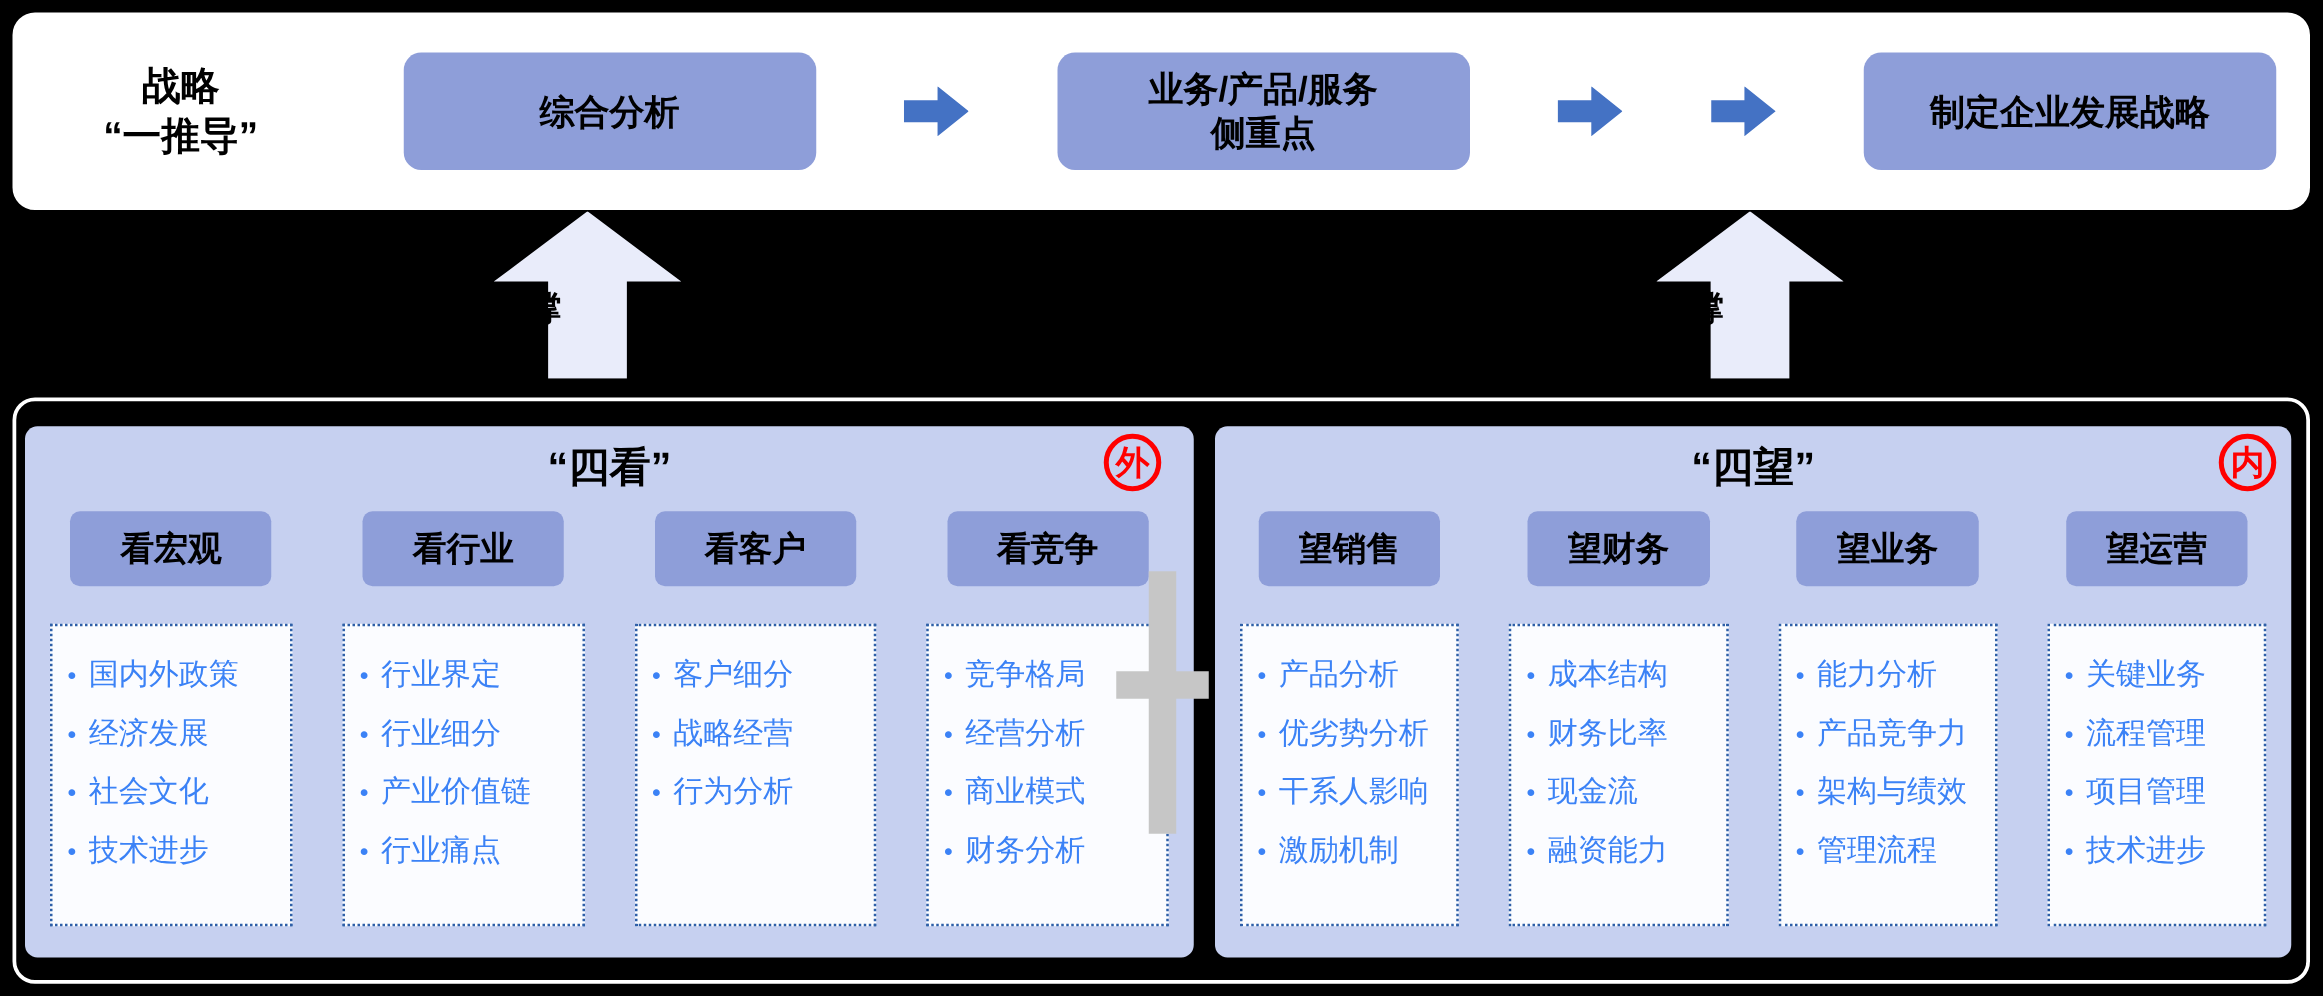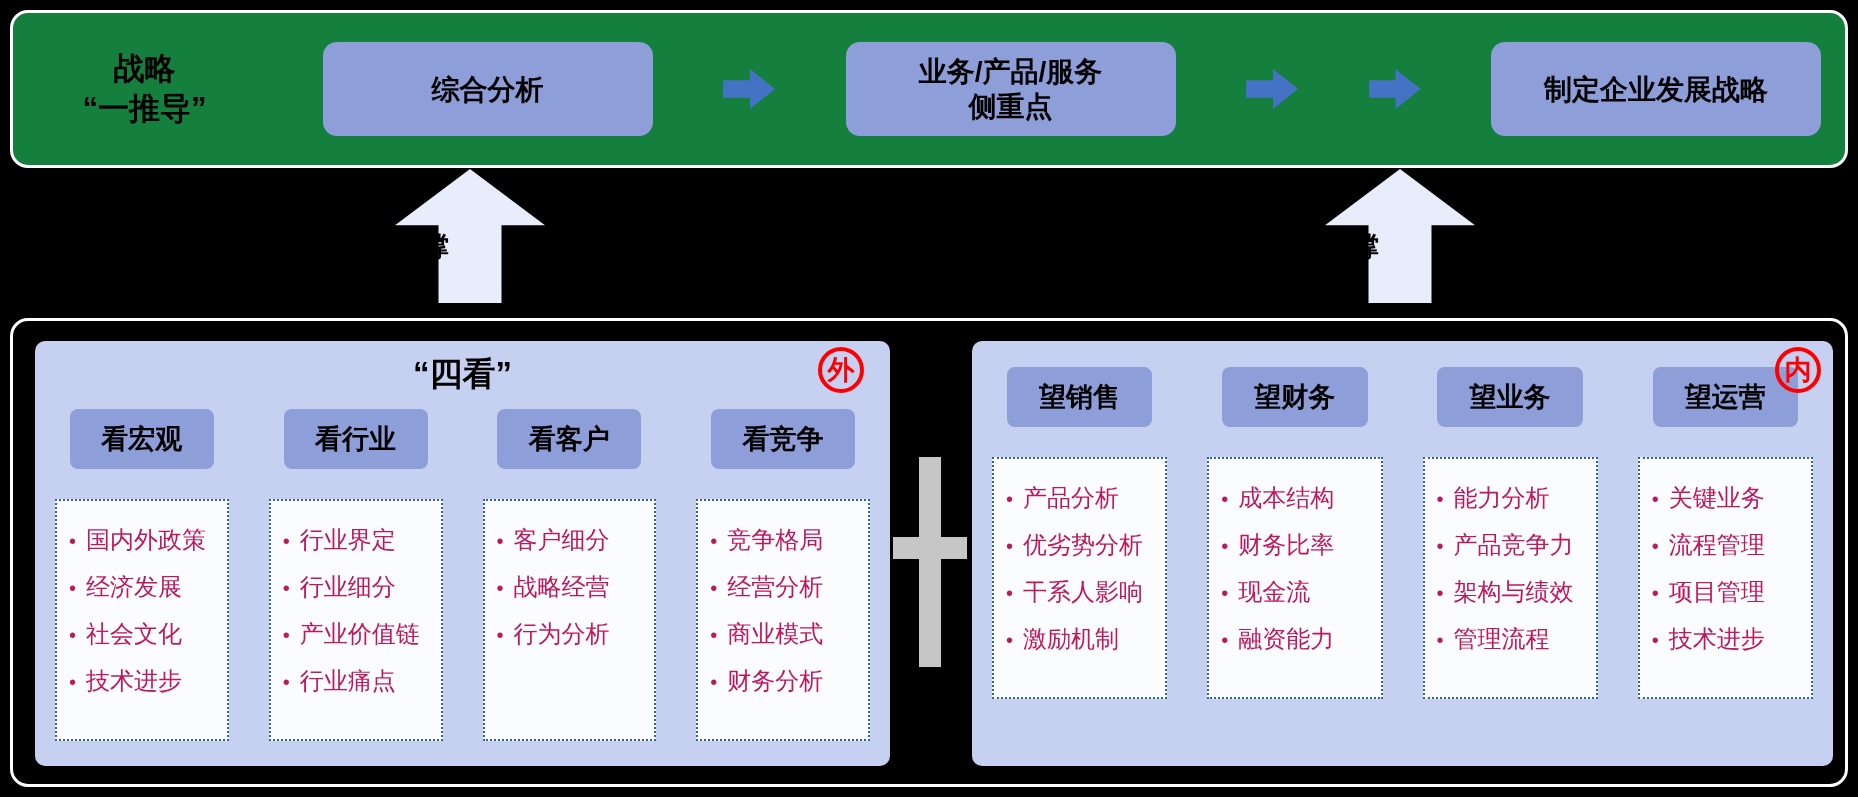--- a/index.html
+++ b/index.html
@@ -12,21 +12,21 @@
     font-family: "Liberation Sans", "DejaVu Sans", sans-serif;
     color: #000;
   }
 
   
   .top-band {
     position: absolute;
     left: 10px; top: 10px;
     width: 1838px; height: 158px;
     box-sizing: border-box;
-    background: #15803d;
+    background: #ffffff;
     border: 3px solid #ffffff;
     border-radius: 18px;
     display: flex;
     align-items: center;
     justify-content: space-between;
     padding: 0 24px;
   }
   .flow-title {
     flex: 0 0 215px;
     text-align: center;
@@ -89,21 +89,21 @@
   }
   .panel {
     position: absolute;
     top: 20px;
     height: 425px;
     box-sizing: border-box;
     background: #c6d0f0;
     border-radius: 10px;
     padding: 12px 20px 0;
   }
-  .panel.left  { left: 22px;  width: 855px; }
+  .panel.left  { left: 7px;  width: 935px; }
   .panel.right { left: 959px; width: 861px; }
 
   .panel-title {
     text-align: center;
     font-size: 33px;
     font-weight: bold;
     line-height: 42px;
   }
   .badge {
     position: absolute;
@@ -150,21 +150,21 @@
     height: 242px;
     box-sizing: border-box;
     background: #fbfcff;
     border: 2px dotted #2e5fa8;
     padding: 16px 4px 0 12px;
   }
   .col-list .item {
     font-size: 24px;
     line-height: 45px;
     white-space: nowrap;
-    color: #be185d;
+    color: #3b82f6;
   }
   .col-list .item::before {
     content: "•";
     font-size: 20px;
     margin-right: 10px;
   }
 
   
   .plus-v {
     position: absolute;
@@ -248,20 +248,21 @@
             <div class="item">财务分析</div>
           </div>
         </div>
       </div>
     </div>
 
     <div class="plus-v"></div>
     <div class="plus-h"></div>
 
     <div class="panel right">
+      <div class="panel-title">“四望”</div>
       <div class="badge">内</div>
       <div class="cols">
         <div class="col">
           <div class="col-header">望销售</div>
           <div class="col-list">
             <div class="item">产品分析</div>
             <div class="item">优劣势分析</div>
             <div class="item">干系人影响</div>
             <div class="item">激励机制</div>
           </div>

